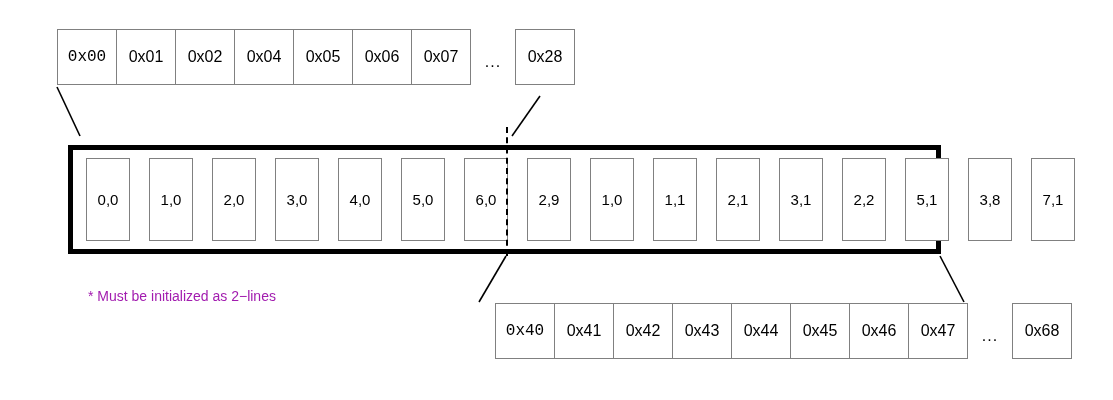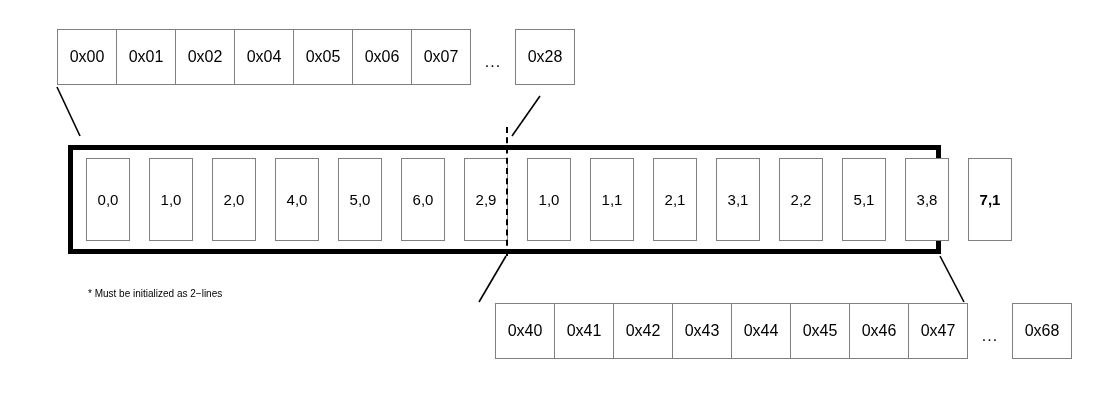--- a/index.html
+++ b/index.html
@@ -28,21 +28,21 @@
     box-sizing: border-box;
     border: 1px solid #808080;
     display: flex;
     align-items: center;
     justify-content: center;
     font-size: 16px;
     color: #000000;
     background: #ffffff;
     margin-left: -1px;
   }
-  .addr-cell:first-child { margin-left: 0; }
+  .addr-cell:first-child { margin-left: 0; font-family: Liberation Mono, monospace; }
 
   .ellipsis {
     display: flex;
     align-items: flex-end;
     justify-content: center;
     width: 44px;
     height: 56px;
     box-sizing: border-box;
     font-size: 16px;
     color: #000000;
@@ -79,21 +79,21 @@
     box-sizing: border-box;
     border: 1px solid #808080;
     background: #ffffff;
     display: flex;
     align-items: center;
     justify-content: center;
     font-size: 15px;
     color: #000000;
     margin-right: 19px;
   }
-  .word-cell:last-child { margin-right: 16px; font-weight: bold; }
+  .word-cell:last-child { margin-right: 16px; }
 
   
   #split-dash {
     position: absolute;
     left: 506px;
     top: 127px;
     width: 0;
     height: 129px;
     border-left: 2px dashed #000000;
   }
@@ -106,22 +106,22 @@
     width: 1113px;
     height: 400px;
     pointer-events: none;
   }
 
   
   #note {
     position: absolute;
     left: 88px;
     top: 288px;
-    font-size: 10px;
-    color: #000000;
+    font-size: 14px;
+    color: #a21caf;
     white-space: nowrap;
   }
 </style>
 </head>
 <body>
 
 <div id="diagram">
 
   <svg id="connectors" viewBox="0 0 1113 400" width="1113" height="400">
     <line x1="57" y1="87" x2="80" y2="136" stroke="#000000" stroke-width="1.6"></line>
@@ -141,20 +141,21 @@
     <div class="ellipsis">...</div>
     <div class="addr-cell standalone">0x28</div>
   </div>
 
   <div id="main-box"></div>
 
   <div id="main-cells">
     <div class="word-cell">0,0</div>
     <div class="word-cell">1,0</div>
     <div class="word-cell">2,0</div>
+    <div class="word-cell">3,0</div>
     <div class="word-cell">4,0</div>
     <div class="word-cell">5,0</div>
     <div class="word-cell">6,0</div>
     <div class="word-cell">2,9</div>
     <div class="word-cell">1,0</div>
     <div class="word-cell">1,1</div>
     <div class="word-cell">2,1</div>
     <div class="word-cell">3,1</div>
     <div class="word-cell">2,2</div>
     <div class="word-cell">5,1</div>

